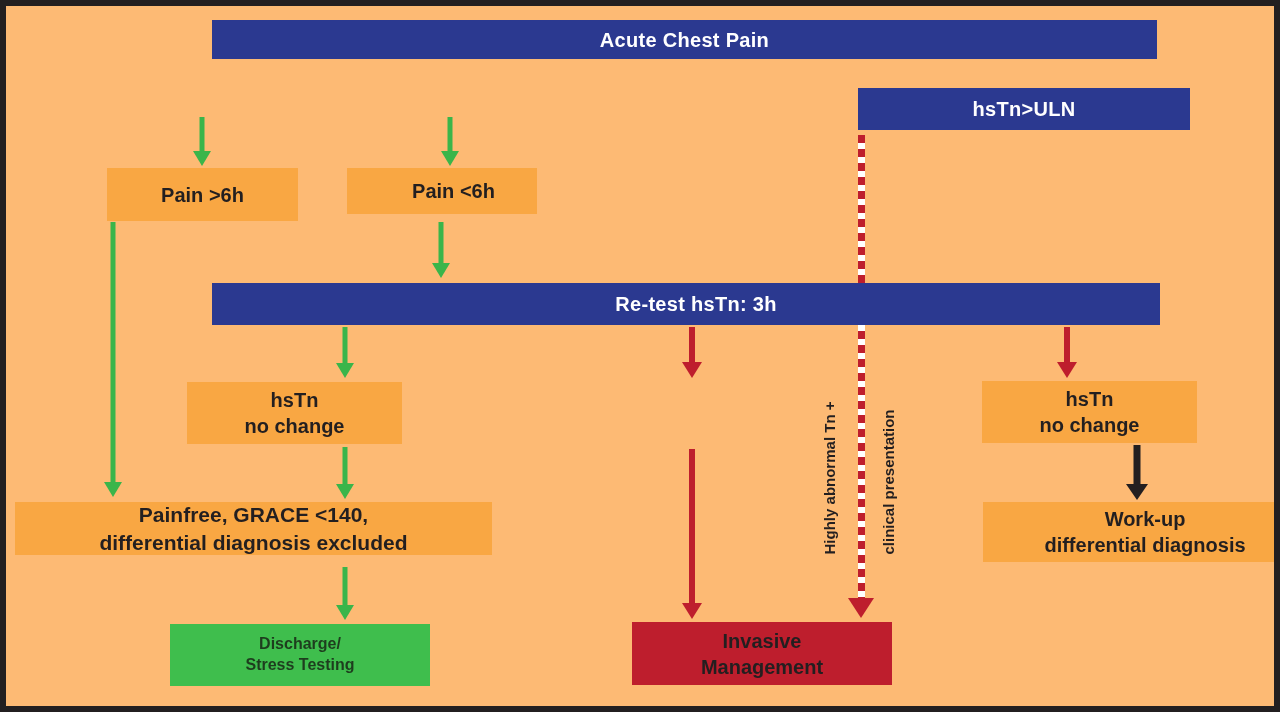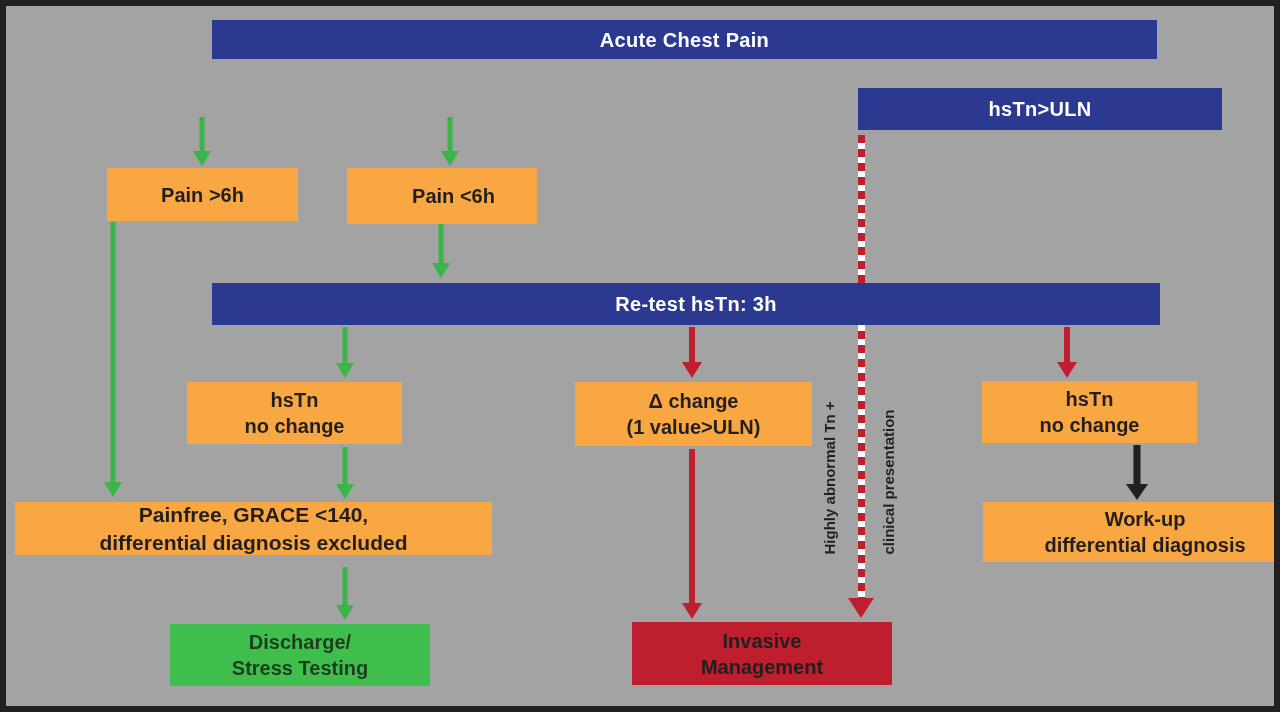--- a/index.html
+++ b/index.html
@@ -1,19 +1,19 @@
 <!DOCTYPE html>
 <html><head>
 <meta charset="utf-8">
 <style>
   html,body{margin:0;padding:0;background:#fff;}
   .stage{
     position:relative;
     width:1280px;height:712px;
-    background:#a3a3a3;
+    background:#fdba74;
     overflow:hidden;
     font-family:"Liberation Sans","DejaVu Sans",sans-serif;
   }
   .frame{
     position:absolute;inset:0;
     border:6px solid #231f20;
     pointer-events:none;
     z-index:10;
   }
   .node{
@@ -21,21 +21,21 @@
     display:flex;align-items:center;justify-content:center;
     text-align:center;
     font-weight:700;
     white-space:pre-line;
     box-sizing:border-box;
     line-height:1.3;
     z-index:2;
   }
   .navy{background:#2b3990;color:#ffffff;font-size:20px;letter-spacing:.3px;}
   .orange{background:#f9a743;color:#231f20;font-size:20px;}
-  .greenbox{background:#3fbe4d;color:#1e3d1e;font-size:20px;}
+  .greenbox{background:#3fbe4d;color:#1e3d1e;font-size:16px;}
   .redbox{background:#be1e2d;color:#231f20;font-size:20px;}
 
   
   .varrow{position:absolute;z-index:1;}
   .varrow .shaft{
     position:absolute;top:0;left:50%;
     transform:translateX(-50%);
     width:5px;
   }
   .varrow .head{
@@ -82,33 +82,31 @@
 <body>
 
 <div class="stage">
 
   <div class="dashed-line" style="left:858px;top:135px;height:465px;"></div>
   <div class="dashed-head" style="left:848px;top:598px;"></div>
 
   <div class="node navy" style="left:212px;top:20px;width:945px;height:39px;">Acute Chest Pain</div>
 
 
-  <div class="node navy" style="left:858px;top:88px;width:364px;height:42px;">hsTn&gt;ULN</div>
+  <div class="node navy" style="left:858px;top:88px;width:332px;height:42px;">hsTn&gt;ULN</div>
 
   <div class="node navy" style="left:212px;top:283px;width:948px;height:42px;padding-left:20px;">Re-test hsTn: 3h</div>
 
   <div class="node orange" style="left:107px;top:168px;width:191px;height:53px;">Pain &gt;6h</div>
 
-  <div class="node orange" style="left:347px;top:168px;width:190px;height:56px;padding-left:23px;">Pain &lt;6h</div>
+  <div class="node orange" style="left:347px;top:168px;width:190px;height:46px;padding-left:23px;">Pain &lt;6h</div>
 
   <div class="node orange" style="left:187px;top:382px;width:215px;height:62px;">hsTn
 no change</div>
 
-  <div class="node orange" style="left:575px;top:382px;width:237px;height:64px;">Δ change
-(1 value&gt;ULN)</div>
 
   <div class="node orange" style="left:982px;top:381px;width:215px;height:62px;">hsTn
 no change</div>
 
   <div class="node orange" style="left:15px;top:502px;width:477px;height:53px;font-size:21px;">Painfree, GRACE &lt;140,
 differential diagnosis excluded</div>
 
   <div class="node orange" style="left:983px;top:502px;width:324px;height:60px;">Work-up
 differential diagnosis</div>
 

